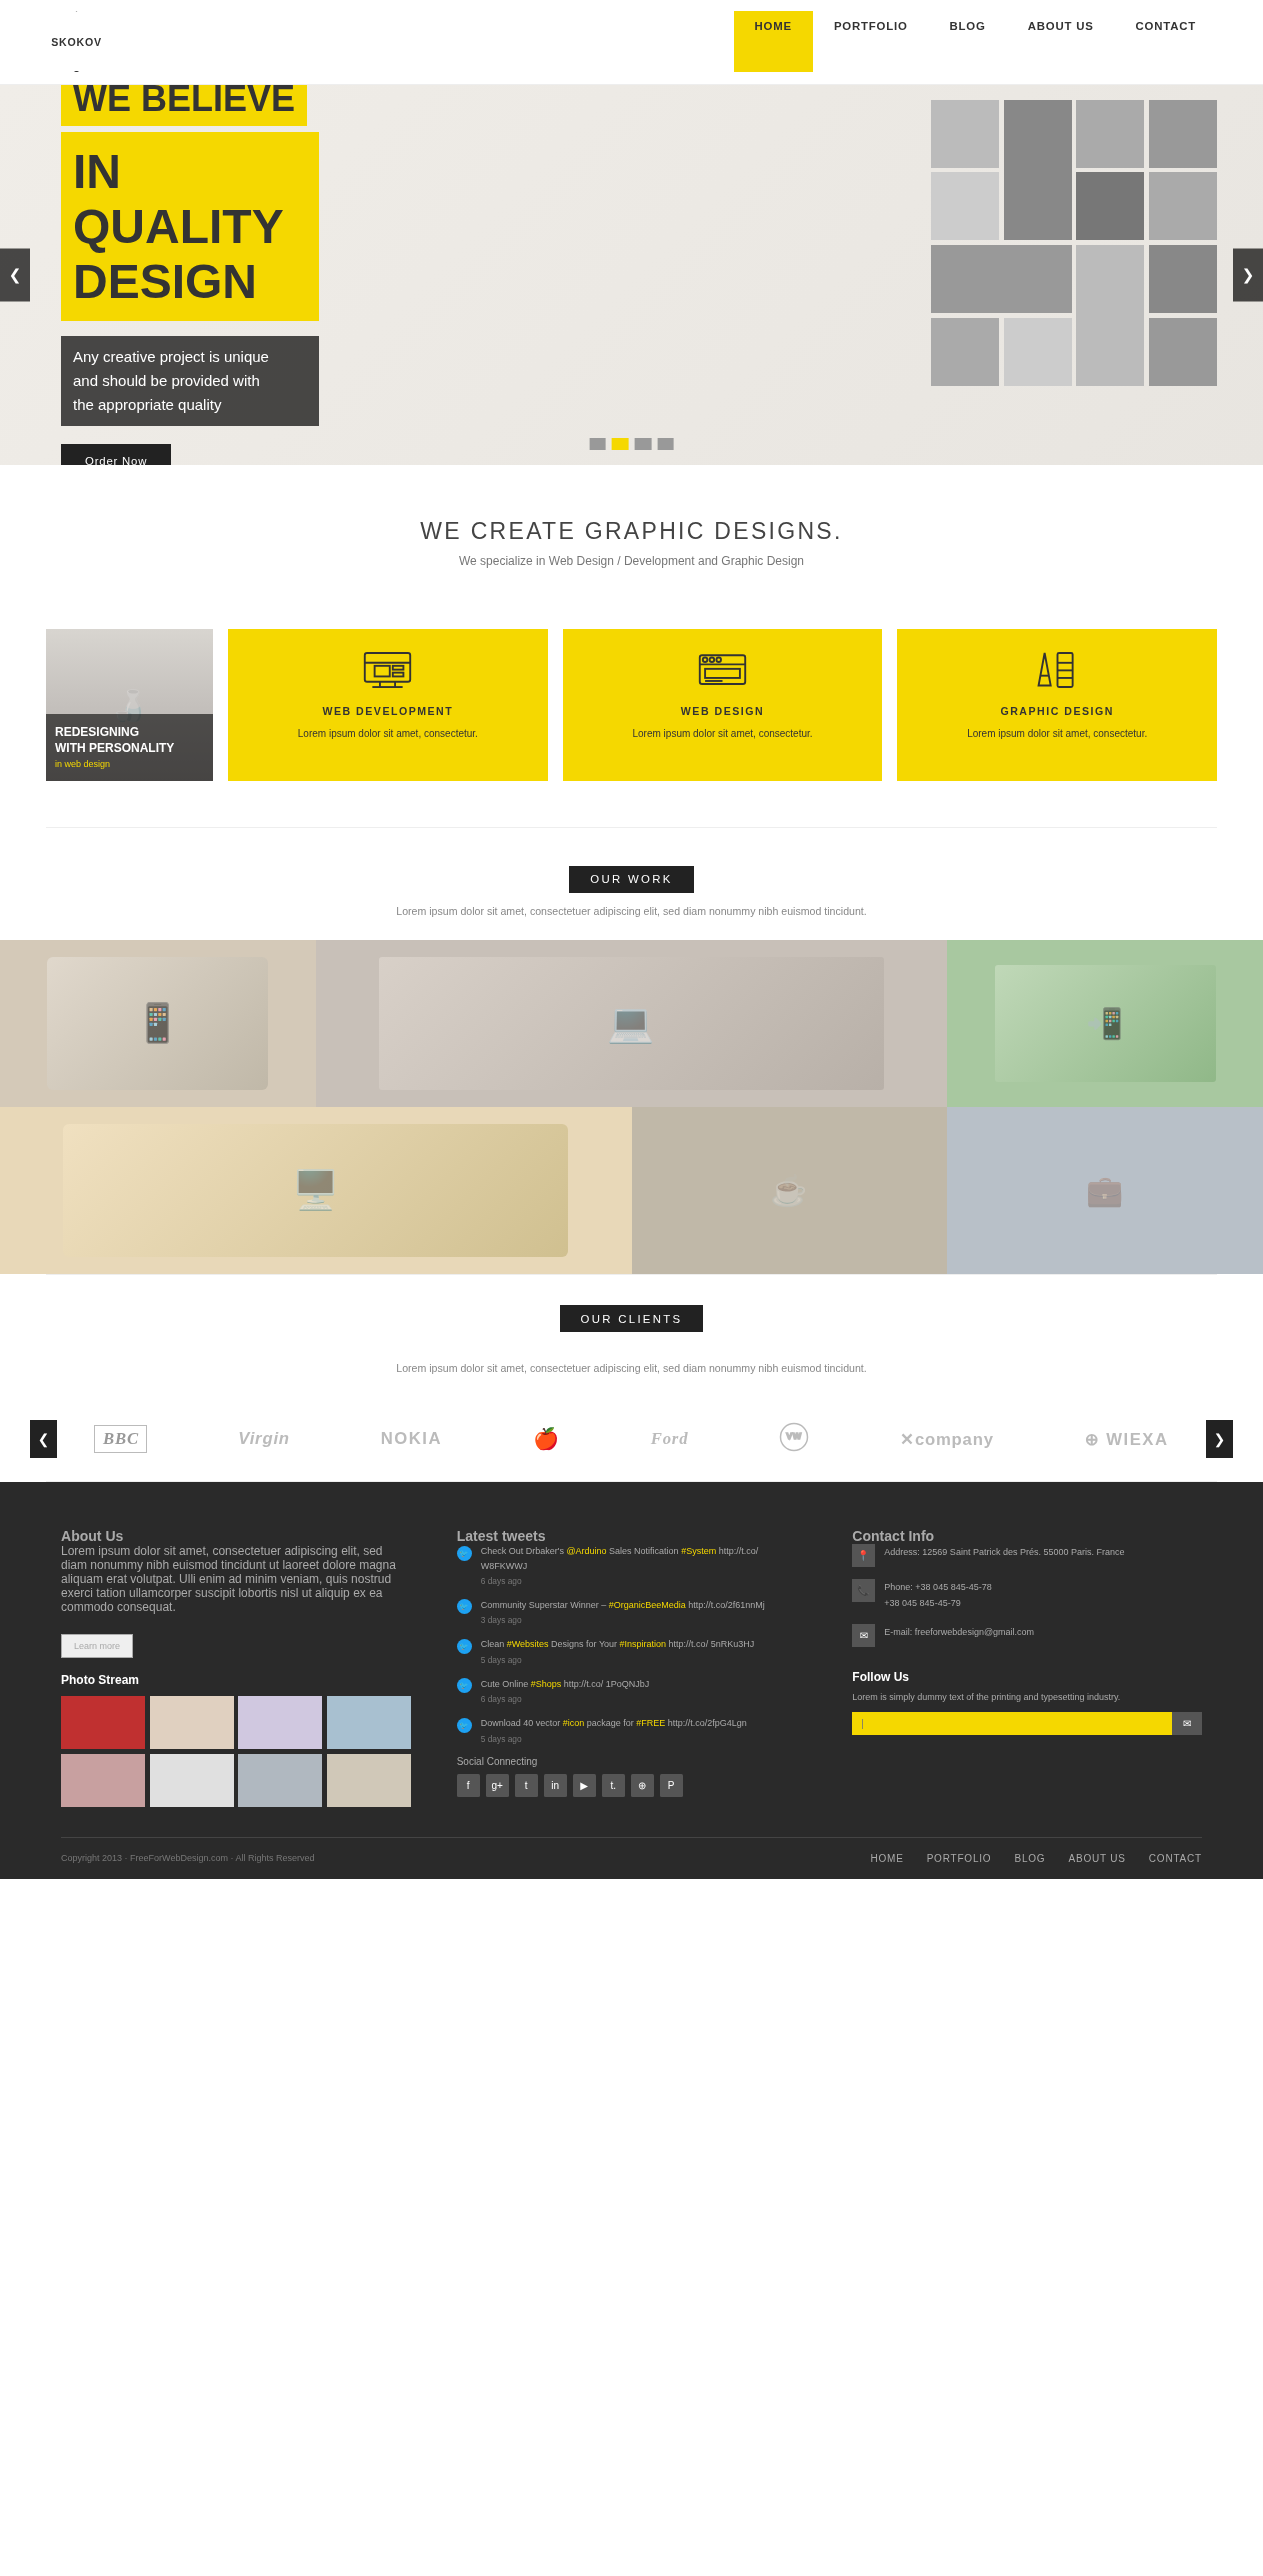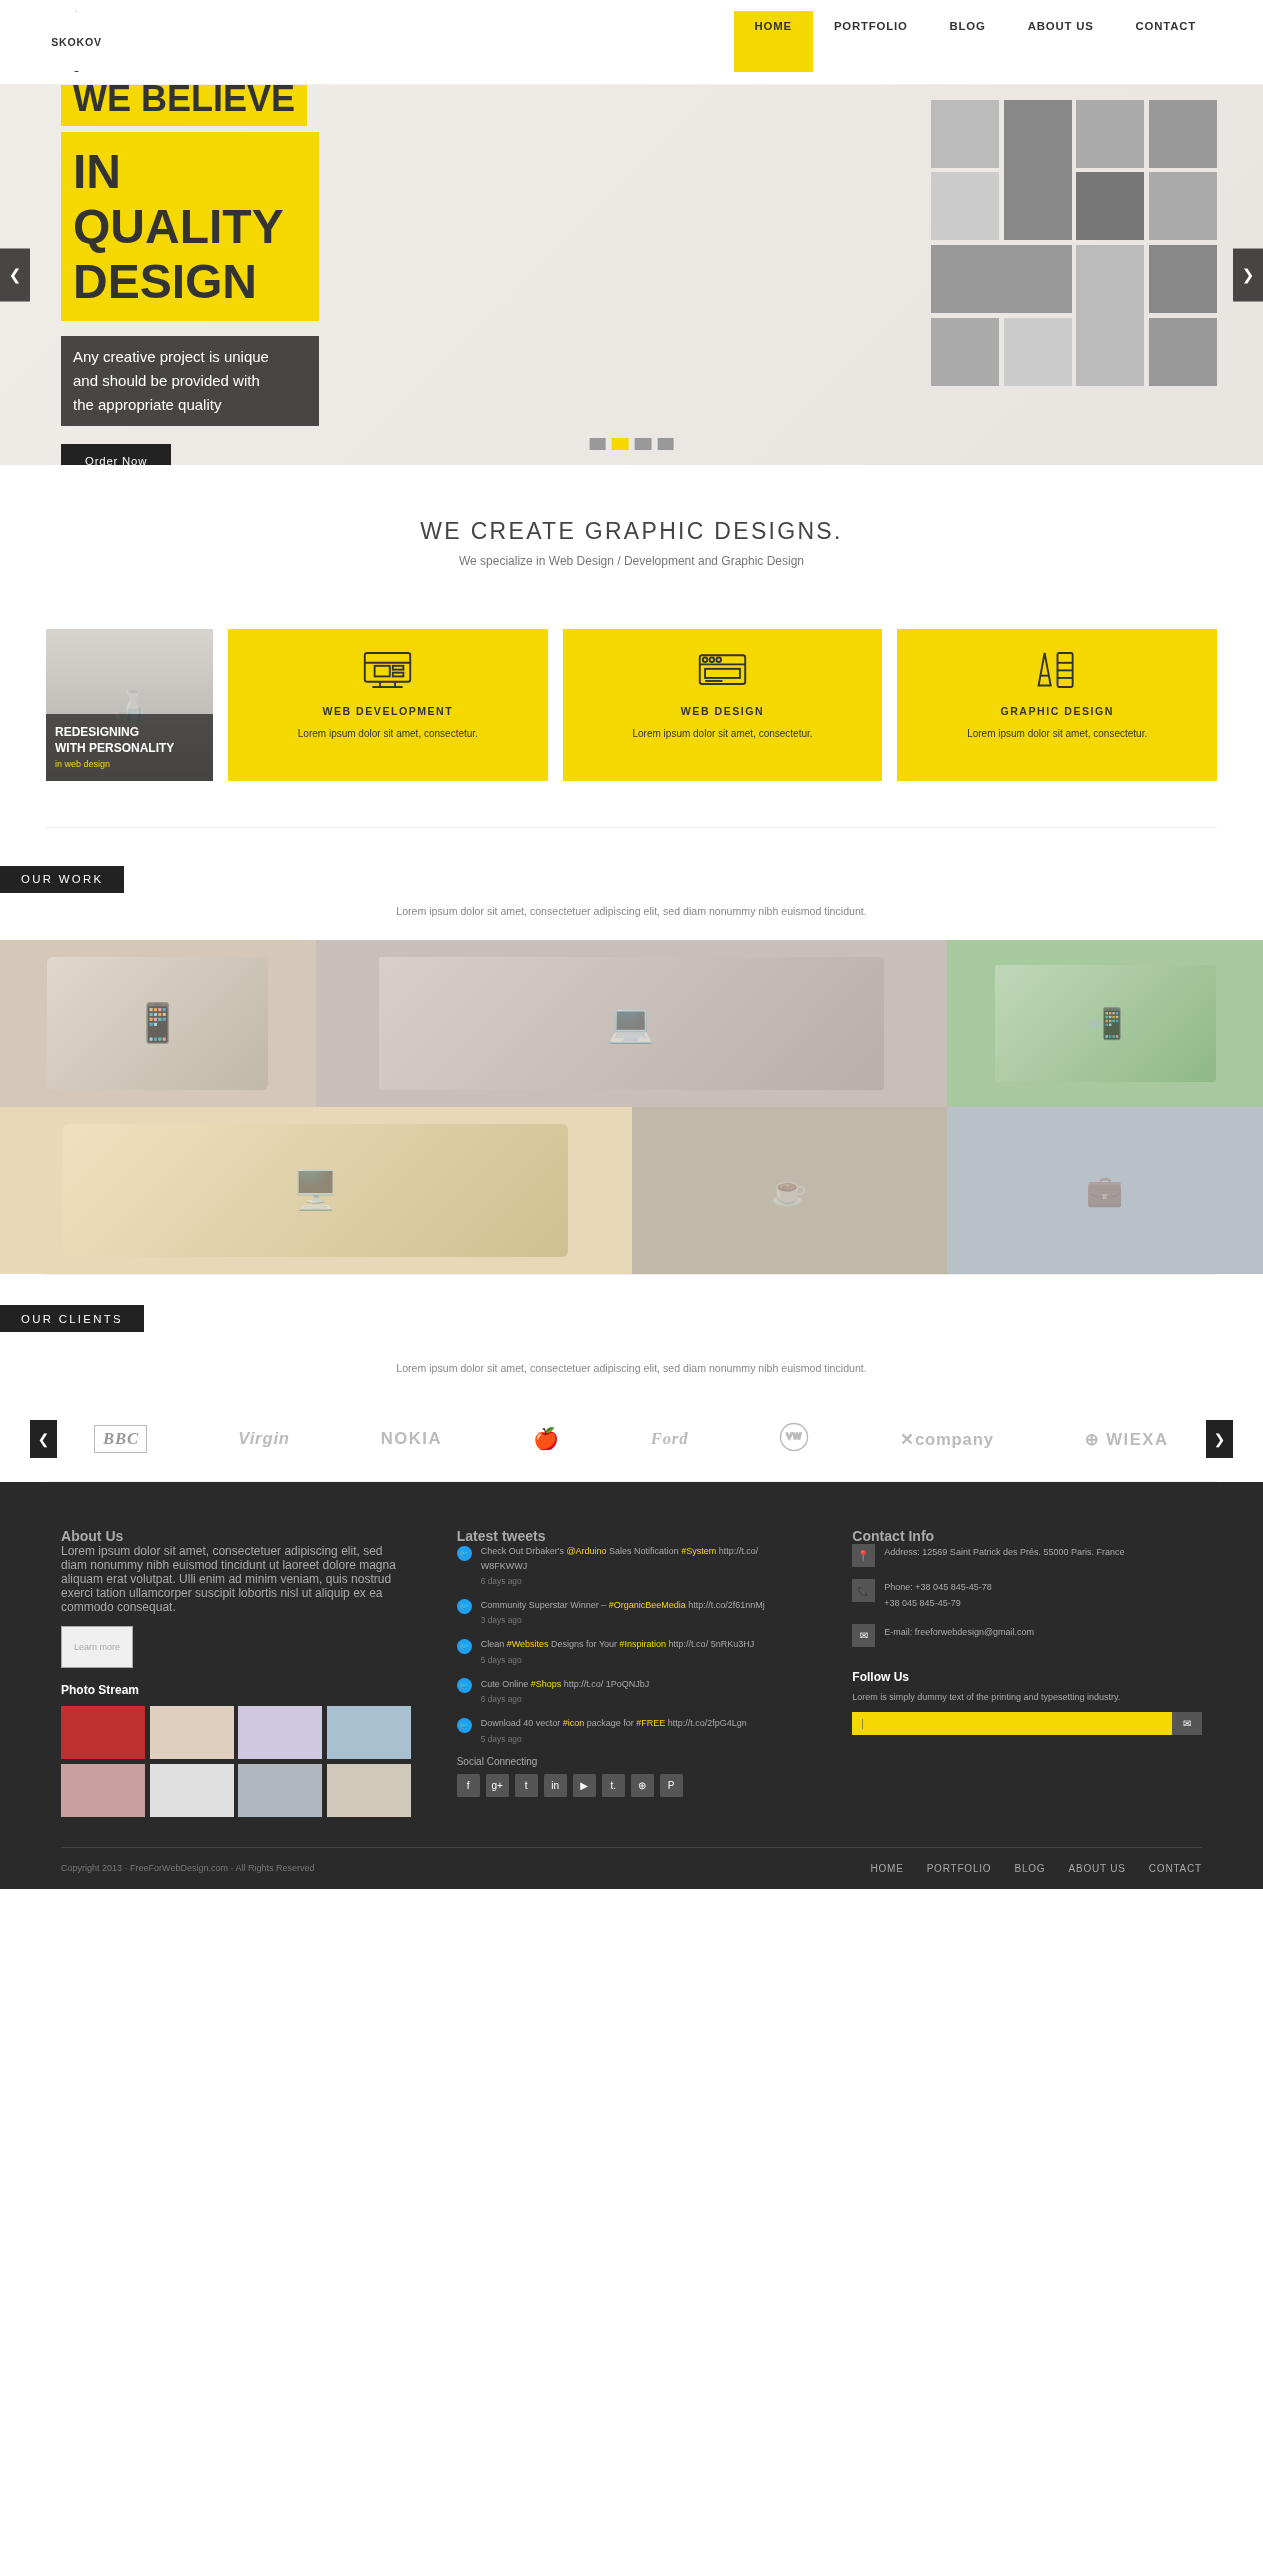--- a/index.html
+++ b/index.html
@@ -97,21 +97,21 @@
     }
     .service-card .icon-box {
       width: 61px; height: 46px; margin: 0 auto 12px;
       display: flex; align-items: center; justify-content: center;
     }
     .service-card .icon-box svg { width: 53px; height: 42px; }
     .service-card h3 { font-size: 10.6px; font-weight: 700; letter-spacing: 1.5px; margin-bottom: 9px; }
     .service-card p { font-size: 10px; color: #333; line-height: 1.6; }
 
     
-    .section-label-wrap { text-align: left; padding: 38px 0 12px; }
+    .section-label-wrap { text-align: center; padding: 38px 0 12px; }
     .section-label {
       display: inline-block; background: #222; color: #fff;
       padding: 7.6px 21px; font-size: 11.4px; letter-spacing: 2.3px;
     }
     .section-desc { text-align: center; color: #888; font-size: 10.6px; padding: 0 46px 23px; }
 
     
     .clients-section { padding: 30px 0; }
     .clients-carousel {
       display: flex; align-items: center; justify-content: space-between;
@@ -126,21 +126,21 @@
       display: flex; gap: 46px; align-items: center; flex: 1;
       justify-content: space-around; padding: 0 15px;
     }
     .client-logo { font-size: 16.7px; font-weight: 700; color: #999; letter-spacing: 0.8px; }
 
     
     .footer { background: #2a2a2a; color: #aaa; padding: 46px 61px 0; }
     .footer-top { display: grid; grid-template-columns: 1fr 1fr 1fr; gap: 46px; padding-bottom: 30px; }
     .footer-learn-more {
       display: inline-block; border: 0.8px solid #aaa; color: #aaa;
-      padding: 15px 12px; font-size: 9px; margin-top: 12px; cursor: pointer;
+      padding: 6px 12px; font-size: 9px; margin-top: 20px; cursor: pointer;
     }
     .footer-photo-stream { margin-top: 15px; }
     .footer-photo-stream h3 { color: #fff; font-size: 12px; margin-bottom: 9px; }
     .photo-thumbs {
       display: grid; grid-template-columns: repeat(4, 1fr); gap: 4.6px;
     }
     .photo-thumb {
       height: 53px; background: #555;
     }
     .tweet-item { display: flex; gap: 9px; margin-bottom: 12px; }

